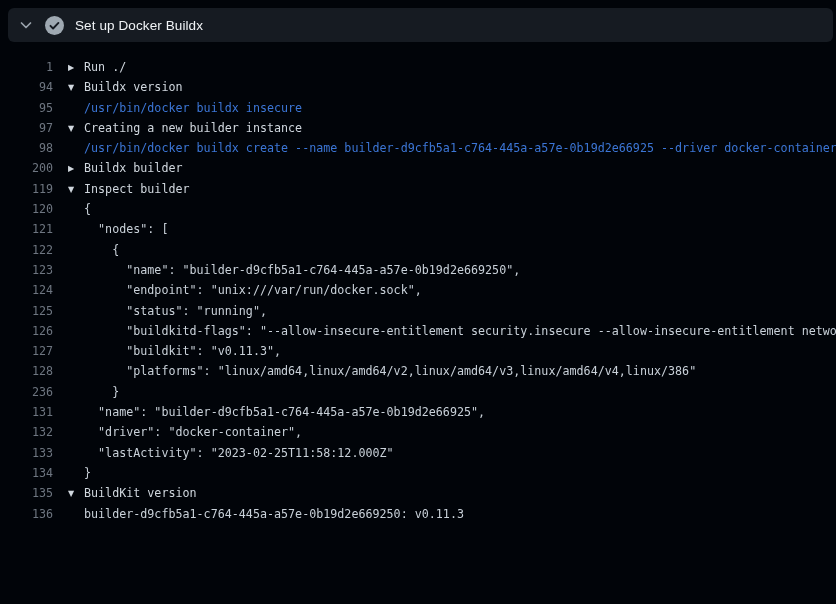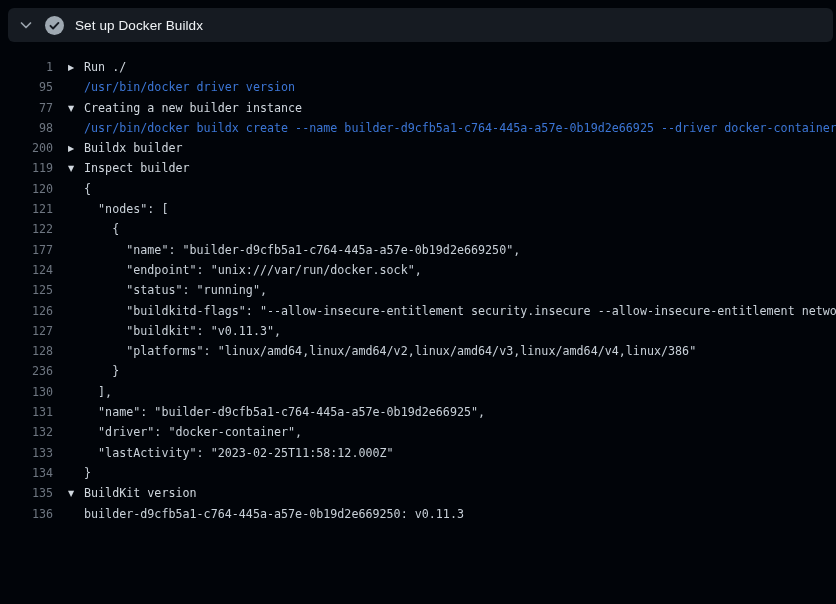--- a/index.html
+++ b/index.html
@@ -74,36 +74,36 @@
       <svg width="19" height="19" viewBox="0 0 16 16">
         <circle cx="8" cy="8" r="8" fill="var(--status_icon_fill)"></circle>
         <path d="M4.6 8.3l2.2 2.2 4.5-4.7" fill="none" stroke="var(--status_icon_check)" stroke-width="1.6" stroke-linecap="round" stroke-linejoin="round"></path>
       </svg>
     </span>
     <span class="step-title">Set up Docker Buildx</span>
   </div>
 
   <div class="log">
       <div class="row"><span class="ln">1</span><span class="body group"><span class="tri">▶</span><span>Run ./</span></span></div>
-      <div class="row"><span class="ln">95</span><span class="body command plain">/usr/bin/docker driver version</span></div>
-      <div class="row"><span class="ln">77</span><span class="body group"><span class="tri">▼</span><span>Creating a new builder instance</span></span></div>
+      <div class="row"><span class="ln">94</span><span class="body group"><span class="tri">▼</span><span>Buildx version</span></span></div>
+      <div class="row"><span class="ln">95</span><span class="body command plain">/usr/bin/docker buildx insecure</span></div>
+      <div class="row"><span class="ln">97</span><span class="body group"><span class="tri">▼</span><span>Creating a new builder instance</span></span></div>
       <div class="row"><span class="ln">98</span><span class="body command plain">/usr/bin/docker buildx create --name builder-d9cfb5a1-c764-445a-a57e-0b19d2e66925 --driver docker-container</span></div>
       <div class="row"><span class="ln">200</span><span class="body group"><span class="tri">▶</span><span>Buildx builder</span></span></div>
       <div class="row"><span class="ln">119</span><span class="body group"><span class="tri">▼</span><span>Inspect builder</span></span></div>
       <div class="row"><span class="ln">120</span><span class="body output plain">{</span></div>
       <div class="row"><span class="ln">121</span><span class="body output plain">  "nodes": [</span></div>
       <div class="row"><span class="ln">122</span><span class="body output plain">    {</span></div>
-      <div class="row"><span class="ln">177</span><span class="body output plain">      "name": "builder-d9cfb5a1-c764-445a-a57e-0b19d2e669250",</span></div>
+      <div class="row"><span class="ln">123</span><span class="body output plain">      "name": "builder-d9cfb5a1-c764-445a-a57e-0b19d2e669250",</span></div>
       <div class="row"><span class="ln">124</span><span class="body output plain">      "endpoint": "unix:///var/run/docker.sock",</span></div>
       <div class="row"><span class="ln">125</span><span class="body output plain">      "status": "running",</span></div>
       <div class="row"><span class="ln">126</span><span class="body output plain">      "buildkitd-flags": "--allow-insecure-entitlement security.insecure --allow-insecure-entitlement network.host",</span></div>
       <div class="row"><span class="ln">127</span><span class="body output plain">      "buildkit": "v0.11.3",</span></div>
       <div class="row"><span class="ln">128</span><span class="body output plain">      "platforms": "linux/amd64,linux/amd64/v2,linux/amd64/v3,linux/amd64/v4,linux/386"</span></div>
       <div class="row"><span class="ln">236</span><span class="body output plain">    }</span></div>
-      <div class="row"><span class="ln">130</span><span class="body output plain">  ],</span></div>
       <div class="row"><span class="ln">131</span><span class="body output plain">  "name": "builder-d9cfb5a1-c764-445a-a57e-0b19d2e66925",</span></div>
       <div class="row"><span class="ln">132</span><span class="body output plain">  "driver": "docker-container",</span></div>
       <div class="row"><span class="ln">133</span><span class="body output plain">  "lastActivity": "2023-02-25T11:58:12.000Z"</span></div>
       <div class="row"><span class="ln">134</span><span class="body output plain">}</span></div>
       <div class="row"><span class="ln">135</span><span class="body group"><span class="tri">▼</span><span>BuildKit version</span></span></div>
       <div class="row"><span class="ln">136</span><span class="body output plain">builder-d9cfb5a1-c764-445a-a57e-0b19d2e669250: v0.11.3</span></div>
     </div>
 
 </div>
 

